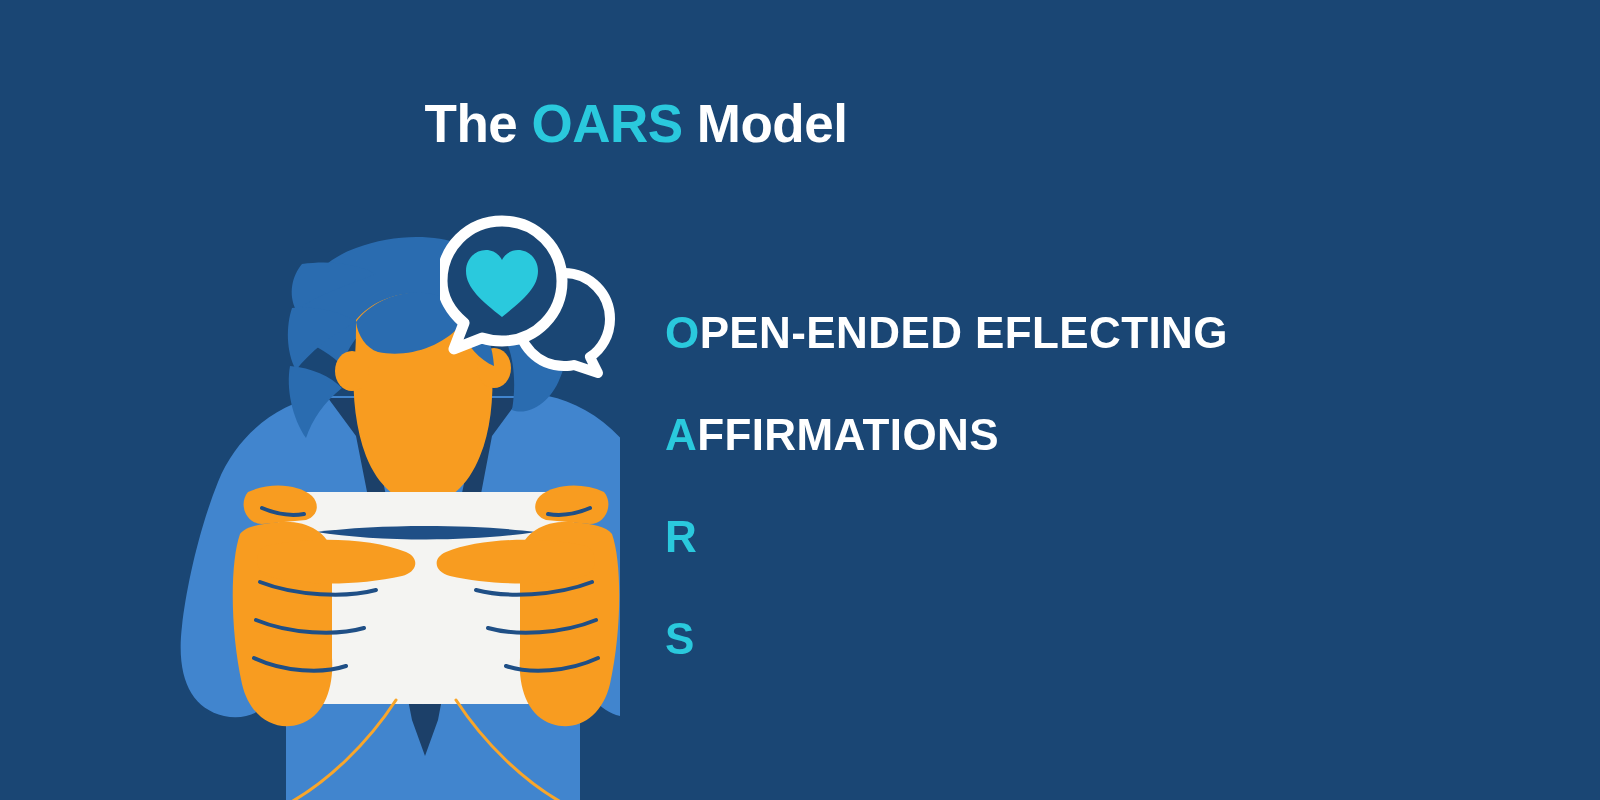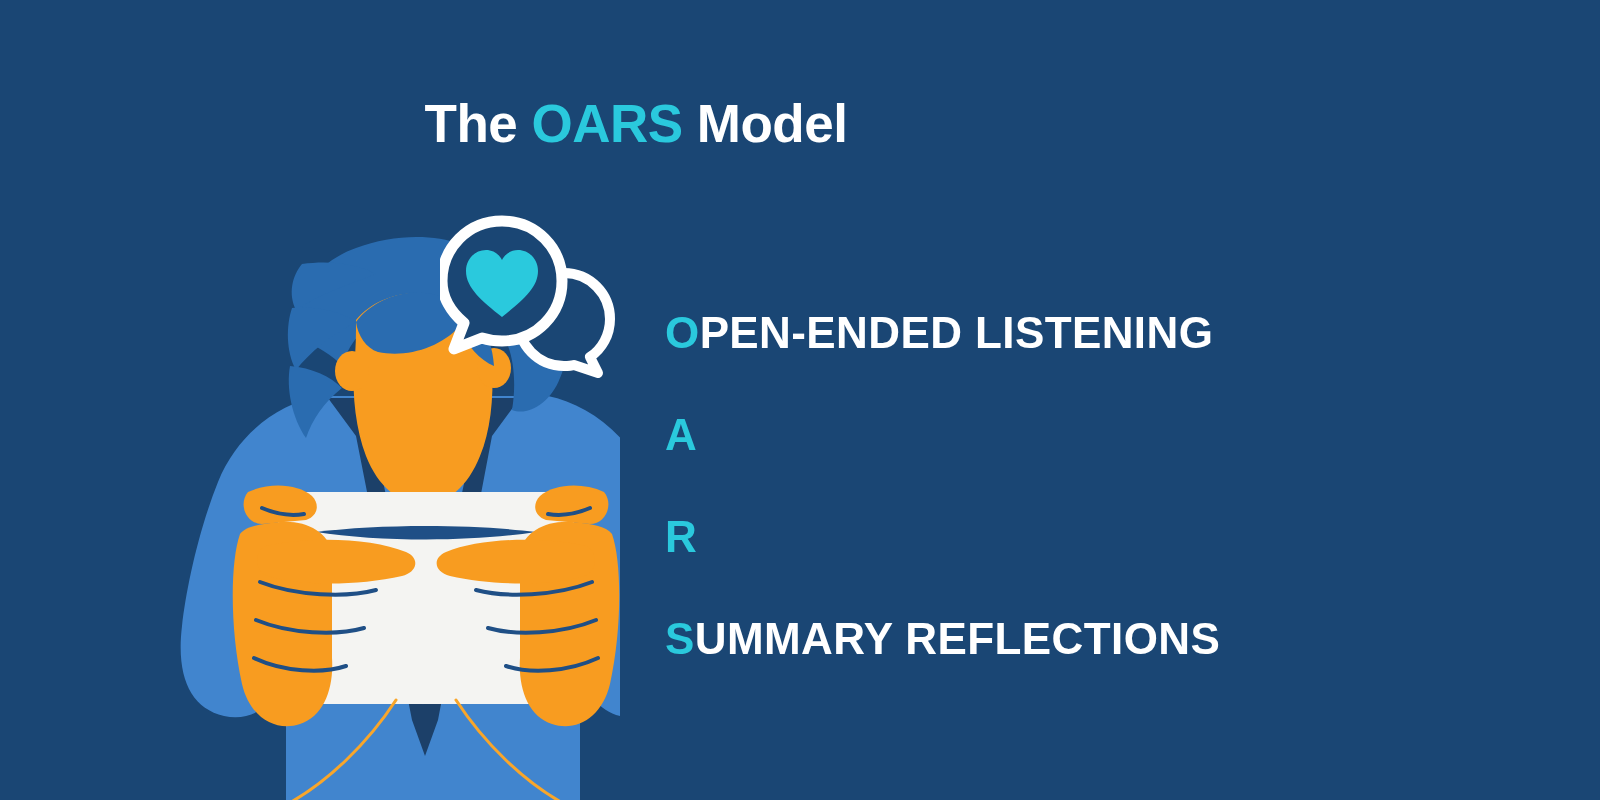--- a/index.html
+++ b/index.html
@@ -239,27 +239,27 @@
                C 53 35, 59 39, 62 45
                C 65 39, 71 35, 78 35
                C 89 35, 98 44, 98 56
                C 98 73, 82 86, 62 102 Z" fill="#2ac9dd"></path>
     </svg>
   </div>
 
   <div id="oars-list">
     <div class="oars-item">
       <span class="lead">O</span>
-        <span>PEN-ENDED LISTENING</span>
+        <span>PEN-ENDED EFLECTING</span>
     </div>
     <div class="oars-item">
       <span class="lead">A</span>
+        <span>FFIRMATIONS</span>
     </div>
     <div class="oars-item">
       <span class="lead">R</span>
     </div>
     <div class="oars-item">
       <span class="lead">S</span>
-        <span>UMMARY REFLECTIONS</span>
     </div>
   </div>
 
 </div>
 
 </body></html>

